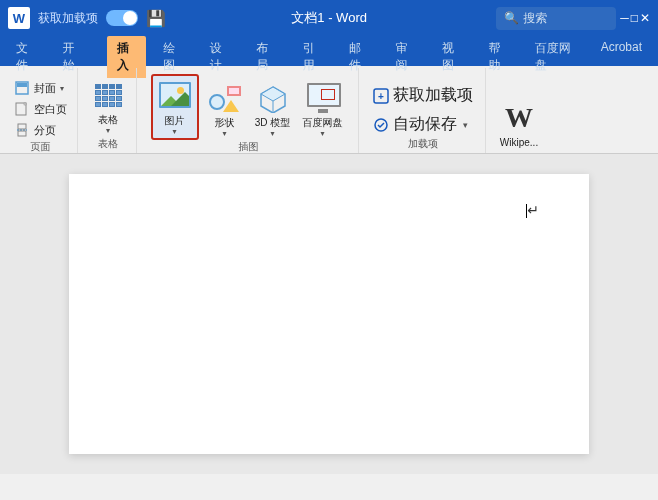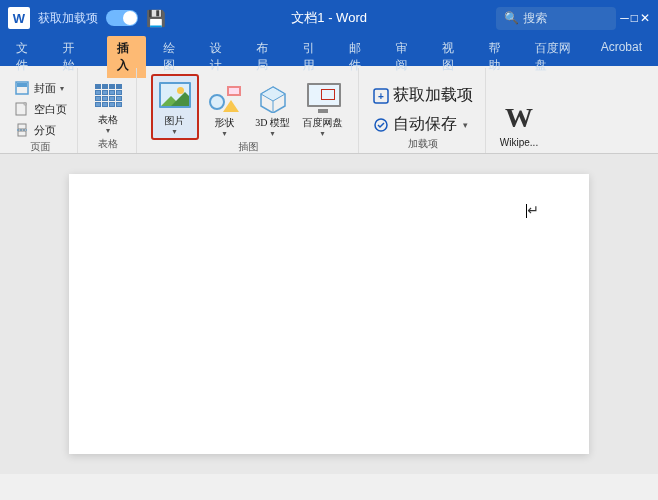--- a/index.html
+++ b/index.html
@@ -220,21 +220,21 @@
           </div>
         </div>
         <span class="btn-label">表格</span>
         <span class="dropdown-arrow">▾</span>
       </div>
     </div>
     <div class="group-label">表格</div>
   </div>
 
   <div class="ribbon-group" style="min-width:220px;">
-    <div class="group-items" style="gap:4px;font-family:Liberation Serif, serif;">
+    <div class="group-items" style="gap:4px;">
 
       <div class="rb-btn selected-highlight">
         <div class="icon-area">
           <div class="image-icon">
             <div class="img-frame">
               <div class="img-sun"></div>
               <div class="img-mountain"></div>
               <div class="img-mountain2"></div>
             </div>
           </div>

